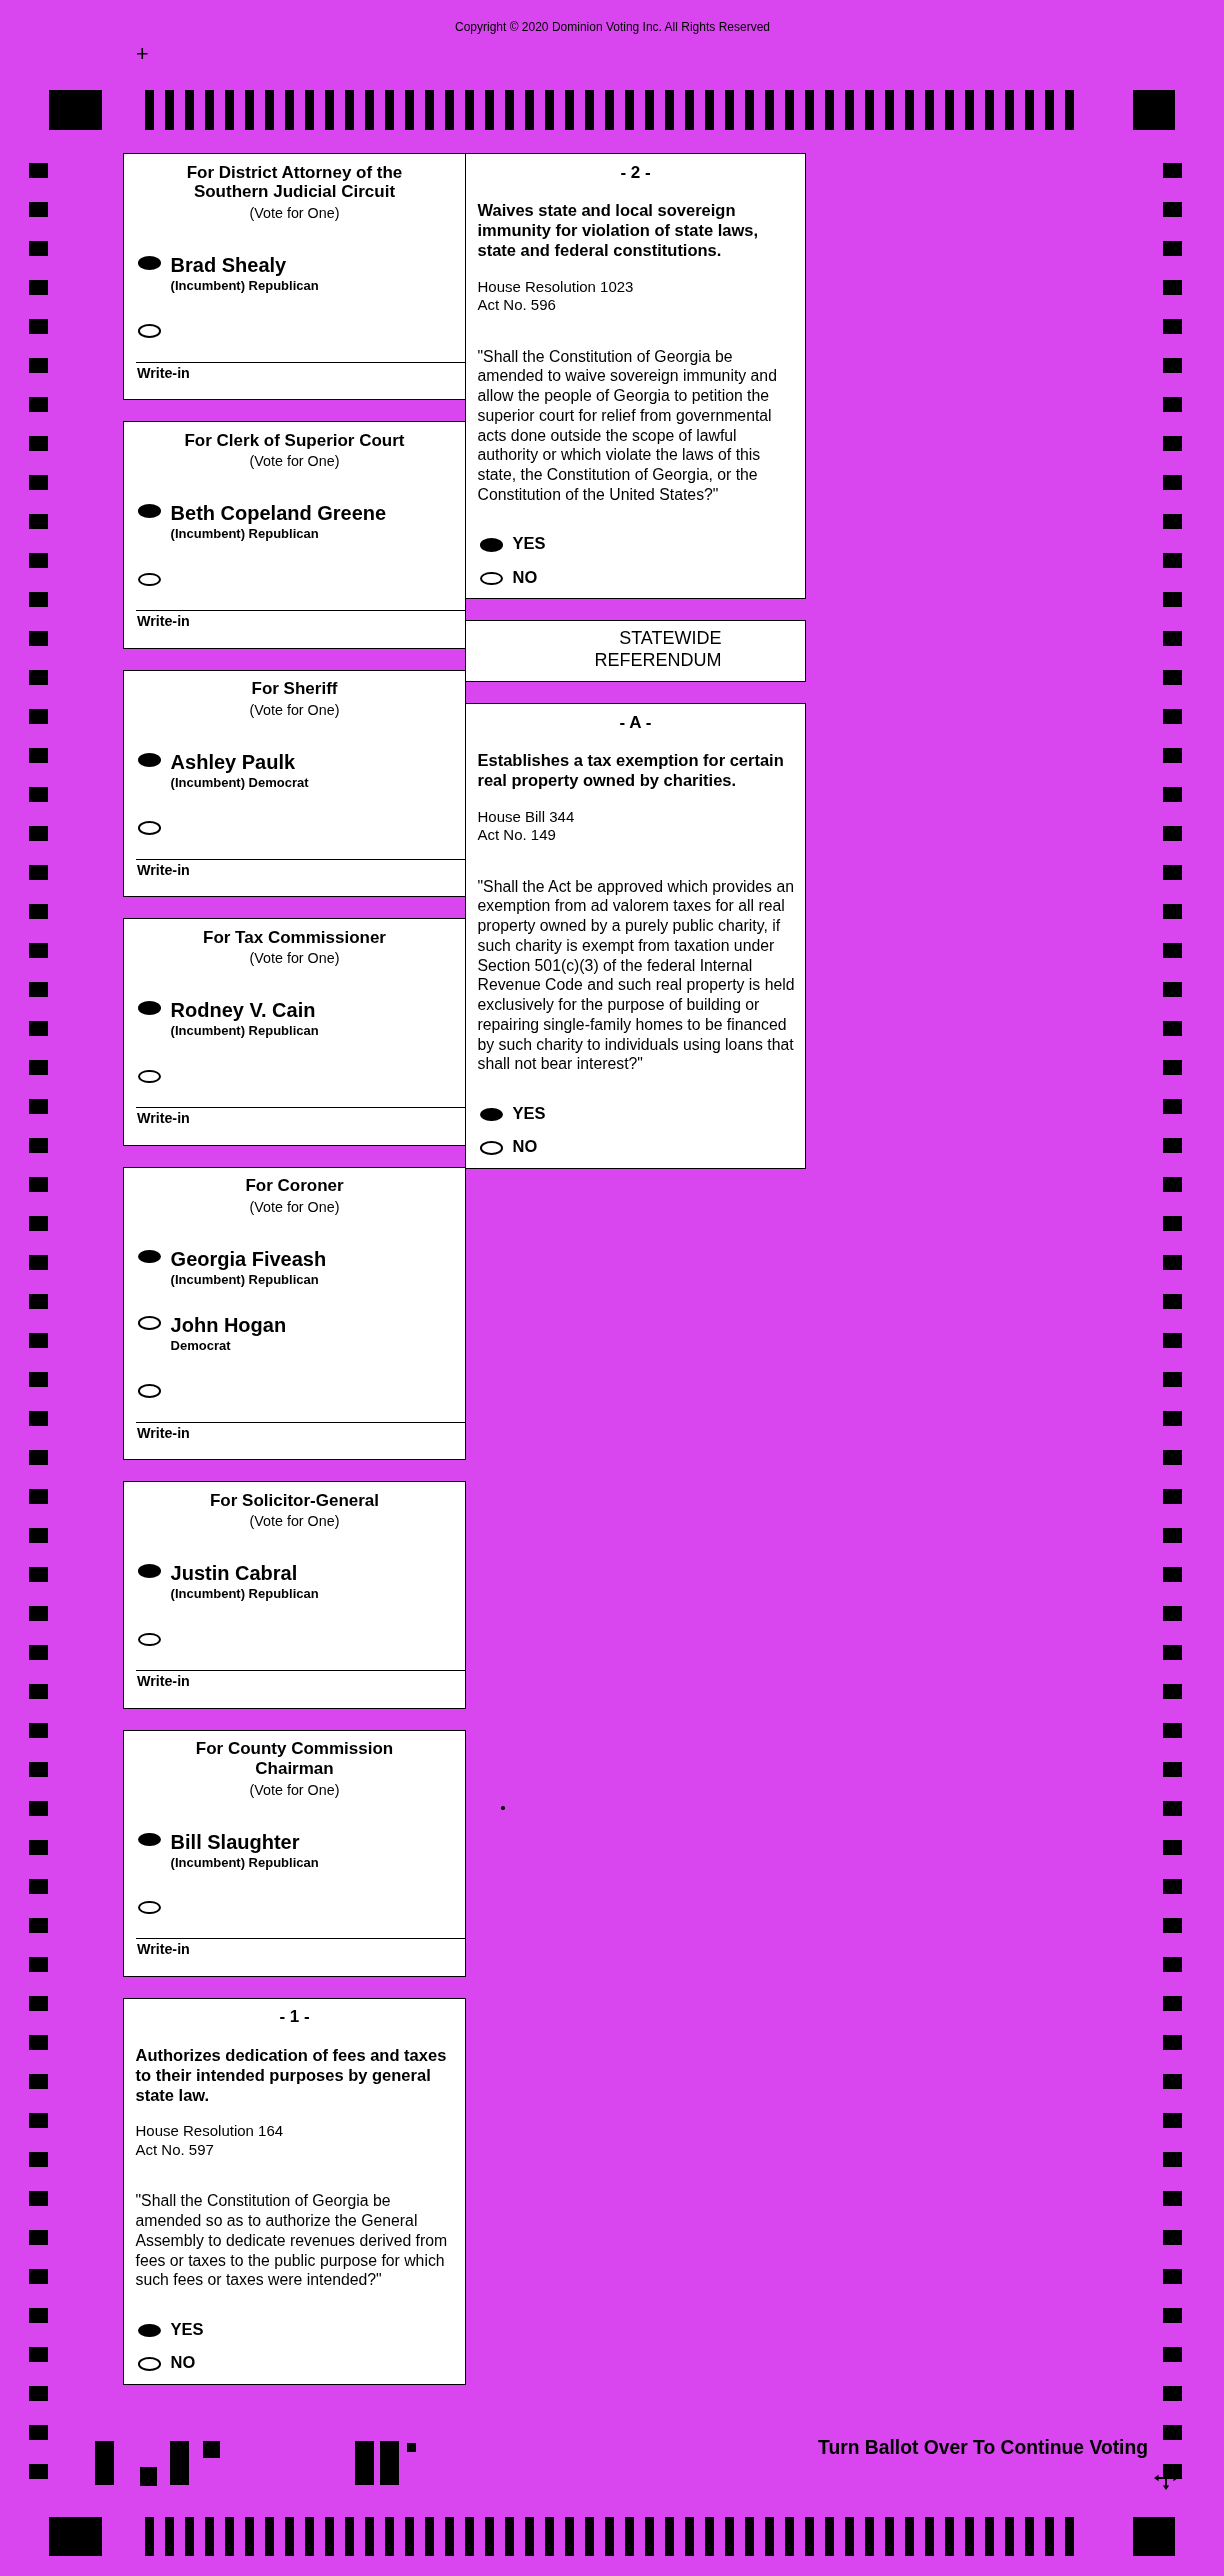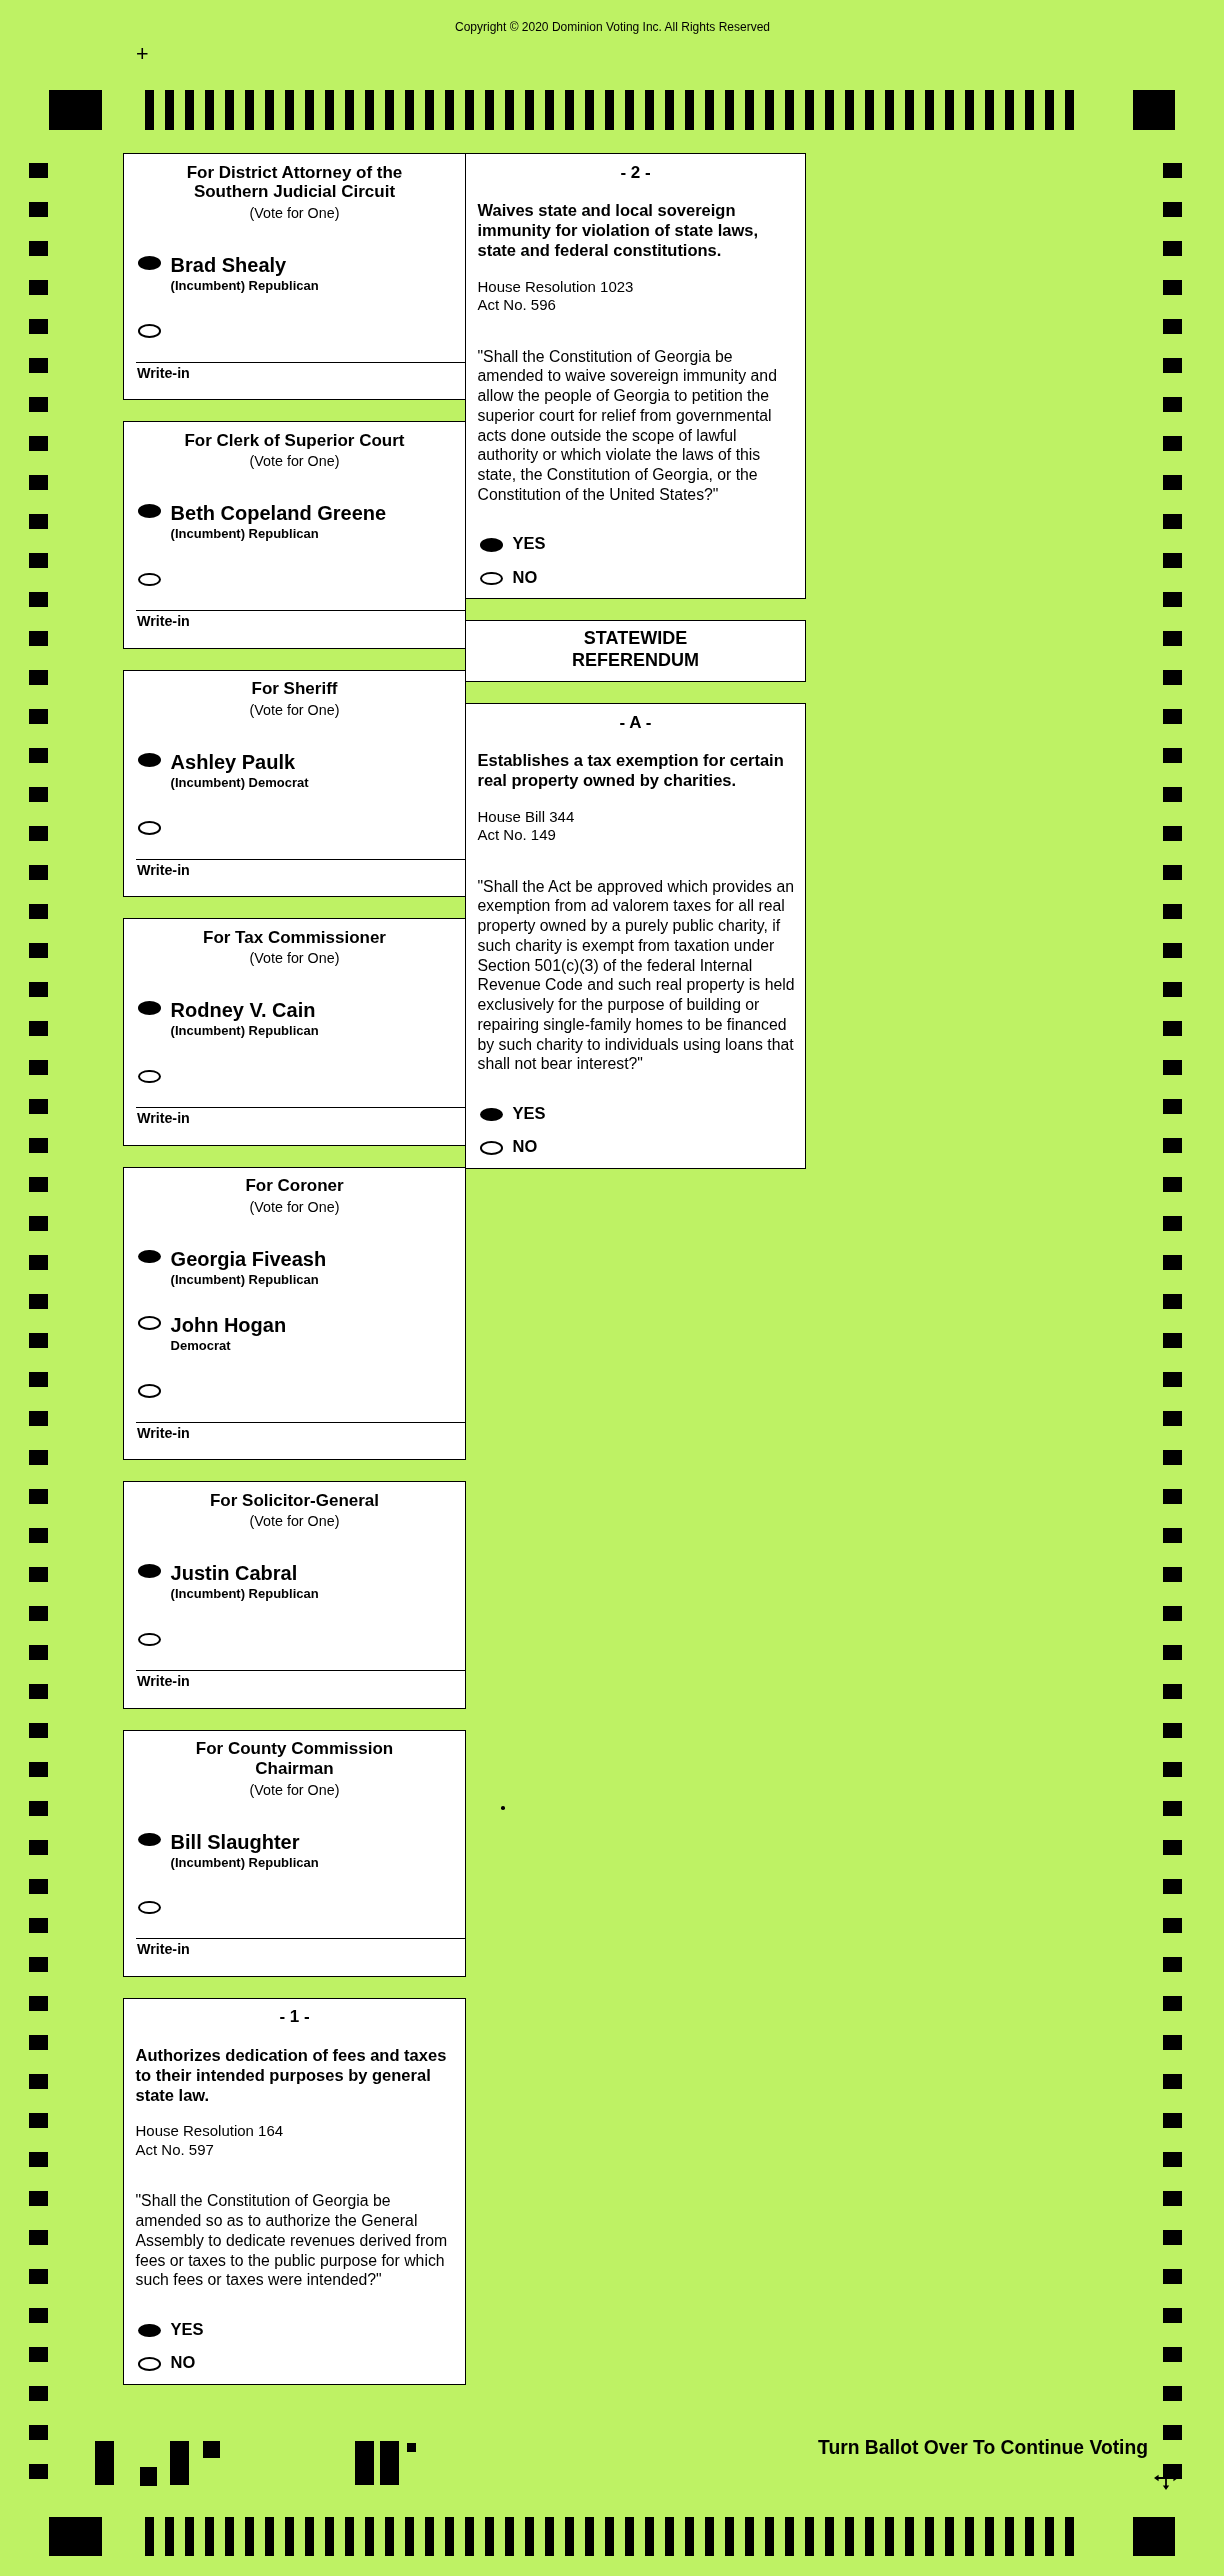--- a/index.html
+++ b/index.html
@@ -1,19 +1,19 @@
 <!DOCTYPE html>
 <html style="font-size:11.5px"><head>
 <meta charset="utf-8">
 <title>Ballot</title>
 <style>
   * { margin:0; padding:0; box-sizing:border-box; }
   html,body { background:#fff; }
   .page {
-    position:relative; width:1225px; height:2576px; background:#bef264;
+    position:relative; width:1225px; height:2576px; background:#d946ef;
     font-family:"Liberation Sans", sans-serif; color:#000; overflow:hidden;
   }
   
   .copyright { position:absolute; top:20px; left:0; right:0; text-align:center; font-size:12px; }
   .plus-mark { position:absolute; top:42px; left:136px; font-size:21.5px; font-weight:400; }
 
   
   .band-block { position:absolute; background:#000; }
   .band-bars {
     position:absolute; background:repeating-linear-gradient(to right, #000 0 8.6px, transparent 8.6px 20px);
@@ -49,21 +49,21 @@
   }
   .bubble[data-filled="true"] { background:#000; }
   .cand-text { margin-left:9.3px; }
   .cand-name { font-weight:bold; font-size:20px; line-height:1.1; }
   .cand-detail { font-weight:bold; font-size:13px; margin-top:2.1px; }
   .write-in { margin:24px 0 0 11.5px; border-top:1.4px solid #000; padding:2.1px 0 6.4px 1.4px; }
   .write-in-label { font-weight:bold; font-size:14.3px; }
 
   
   .section-header { padding:7.2px 0 8.6px; }
-  .header-text { width:172px; margin:0 auto; font-weight:bold; font-size:18px; text-align:center; line-height:1.22; }
+  .header-text { width:172px; margin:0 auto; font-weight:normal; font-size:18px; text-align:right; line-height:1.22; }
 
   
   .measure { padding:0 0 11.5px; }
   .measure-number { font-weight:bold; font-size:17px; text-align:center; margin-top:8.6px; }
   .measure-summary { font-weight:bold; font-size:16.5px; line-height:1.2; margin:18.6px 10px 0 11.5px; }
   .measure-ref { font-size:15px; line-height:1.25; margin:17px 10px 0 11.5px; }
   .measure-question { font-size:15.8px; line-height:1.25; margin:31.5px 8.6px 0 11.5px; }
   .choice { margin:30px 7.2px 0 14.3px; align-items:center; }
   .choice.no-row { margin-top:14.3px; }
   .choice-label { font-weight:bold; font-size:16.5px; margin-left:9.3px; }

